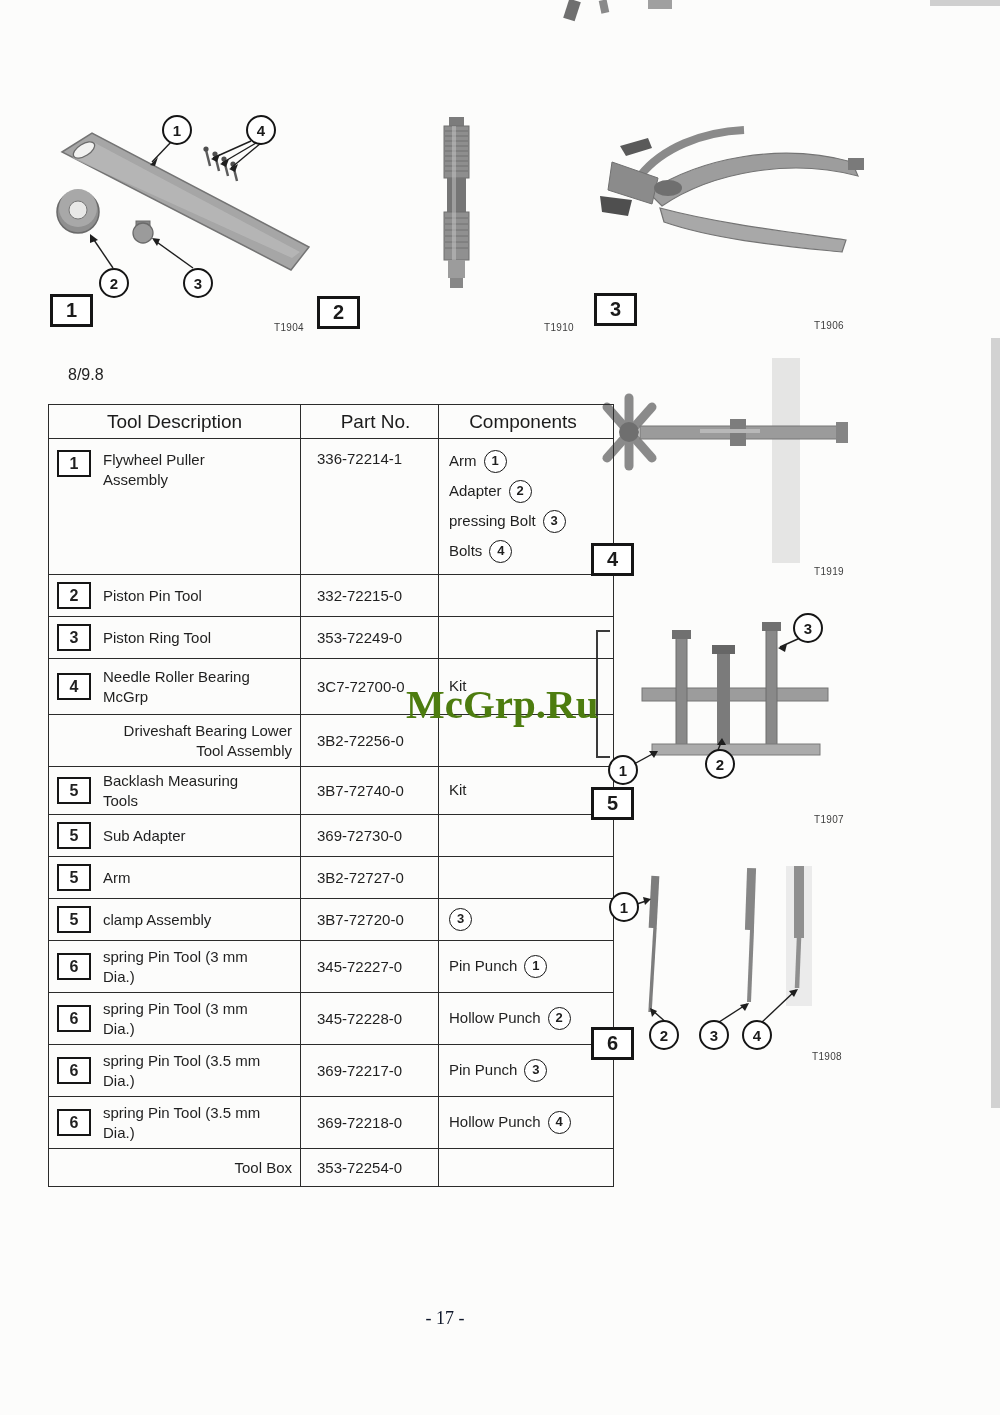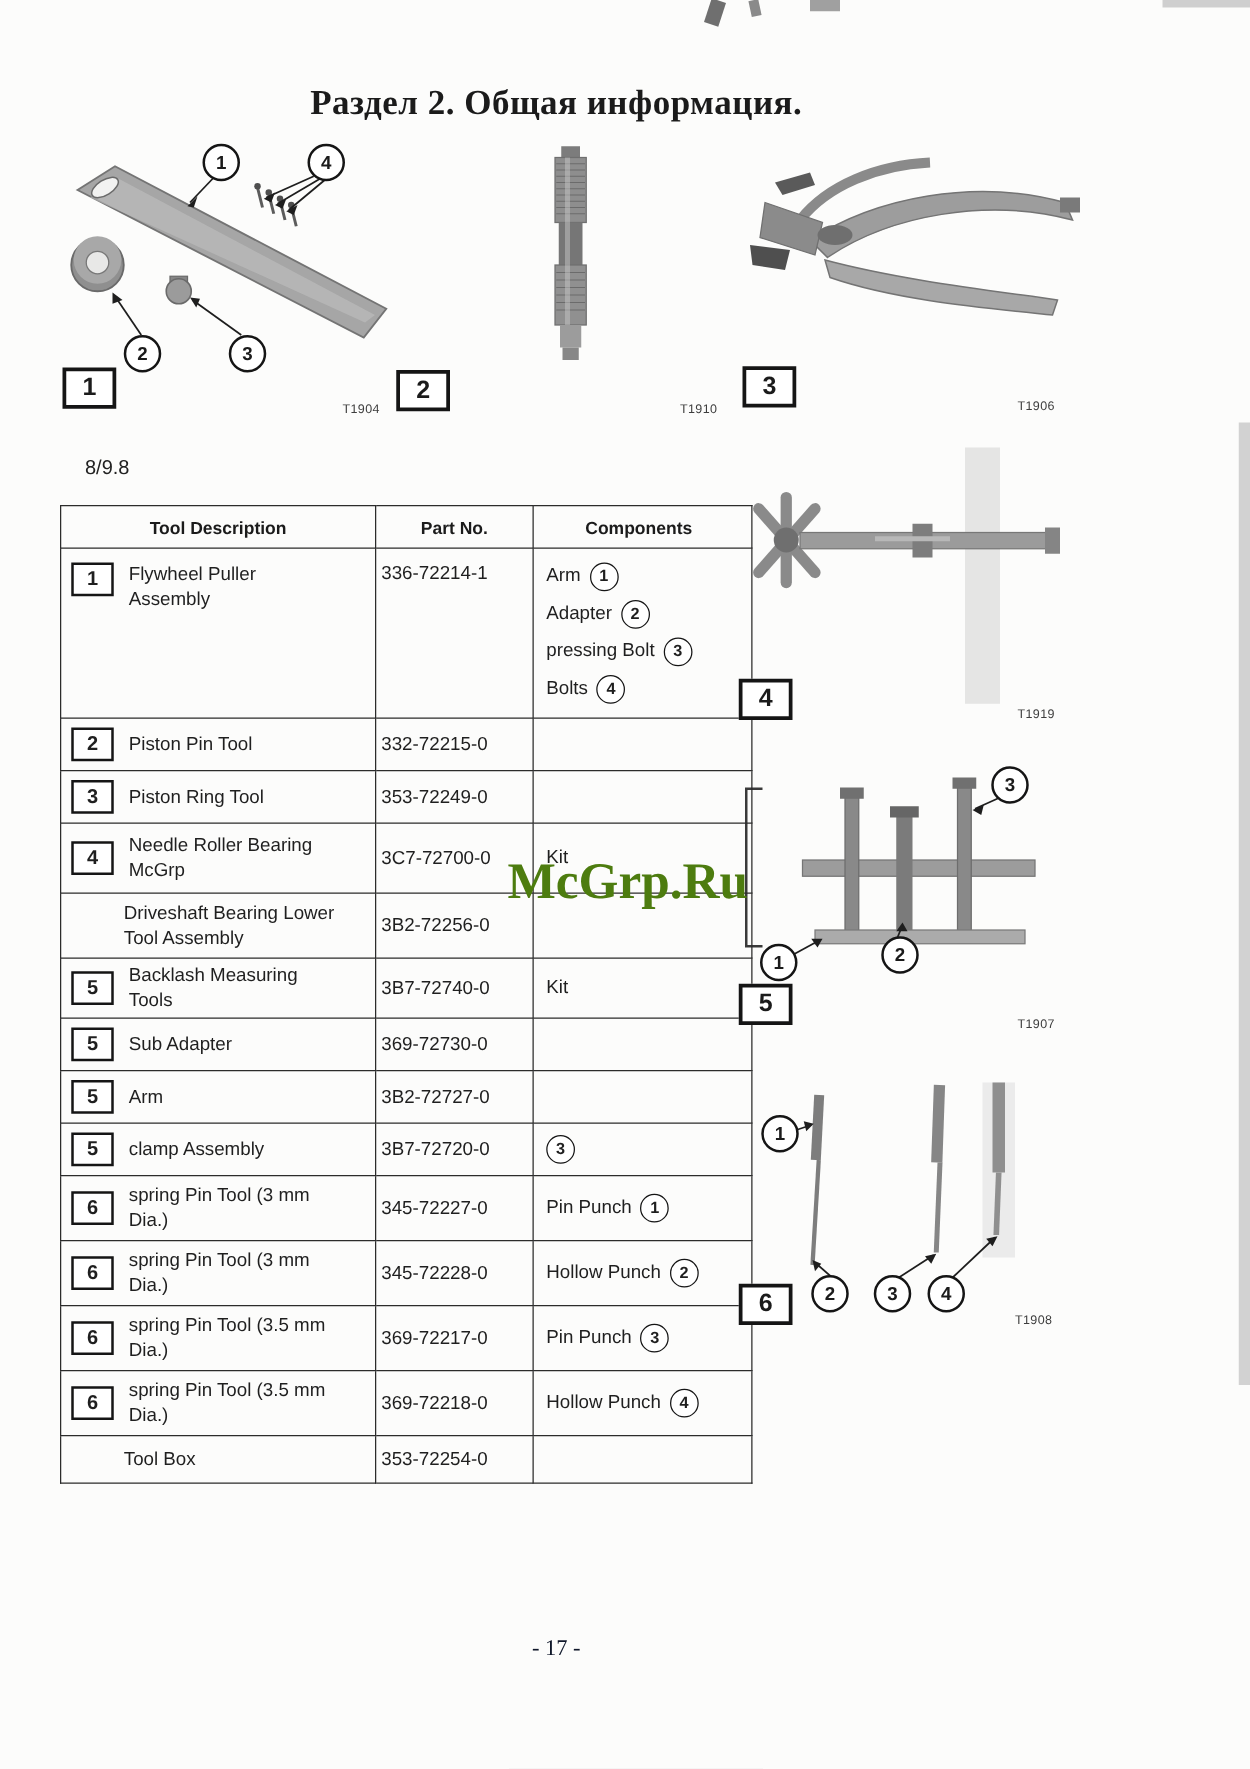--- a/index.html
+++ b/index.html
@@ -6,43 +6,42 @@
   body{background:#d9d9d9;font-family:"Liberation Sans",sans-serif;}
   .page{position:relative;width:1000px;height:1415px;margin:0 auto;background:#fcfcfb;overflow:hidden;color:#1b1b1b;}
   .title{position:absolute;left:0;top:48px;width:890px;text-align:center;font-family:"Liberation Serif",serif;font-size:28px;font-weight:700;letter-spacing:.4px;}
   .art{position:absolute;left:0;top:0;}
   .figbox{position:absolute;width:37px;height:27px;border:3px solid #151515;background:#fff;display:flex;align-items:center;justify-content:center;font-size:20px;font-weight:700;z-index:4;}
   .callout{position:absolute;width:26px;height:26px;border:2px solid #151515;border-radius:50%;background:#fff;display:flex;align-items:center;justify-content:center;font-size:15px;font-weight:700;z-index:4;}
   .figref{position:absolute;font-size:10px;color:#3d3d3d;letter-spacing:.3px;}
   .model-label{position:absolute;left:68px;top:366px;font-size:16px;color:#222;}
   .tooltable{position:absolute;left:48px;top:404px;border-collapse:collapse;table-layout:fixed;}
   .tooltable th,.tooltable td{border:1.6px solid #2b2b2b;}
-  .tooltable th{font-size:14px;font-weight:700;text-align:center;color:#1b1b1b;}
+  .tooltable th{font-size:19px;font-weight:400;text-align:center;color:#1b1b1b;}
   .tooltable td{font-size:15px;vertical-align:middle;color:#1f1f1f;}
   .c-desc{width:235px;padding:4px 8px;}
-  .c-part{width:117px;padding:4px 4px 4px 4px;}
+  .c-part{width:117px;padding:4px 4px 4px 16px;}
   .c-comp{width:148px;padding:4px 16px 4px 10px;}
   .desc-wrap{display:flex;align-items:center;gap:12px;}
   .desc-text{max-width:158px;line-height:1.3;}
   .tbox{flex:0 0 auto;width:30px;height:23px;border:2.4px solid #151515;display:flex;align-items:center;justify-content:center;font-size:16px;font-weight:700;background:#fff;}
-  .indent{padding-left:42px;display:block;line-height:1.3;max-width:200px;}
+  .indent{padding-left:42px;display:block;line-height:1.3;max-width:200px;text-align:right;}
   .comp-line{display:flex;align-items:center;gap:7px;line-height:1.25;}
   .ccirc{flex:0 0 auto;width:21px;height:21px;border:1.8px solid #151515;border-radius:50%;display:flex;align-items:center;justify-content:center;font-size:13px;font-weight:700;background:#fff;}
   tr.row-top td{vertical-align:top;padding-top:11px;}
   tr.row-top .comp-line{margin-bottom:7px;}
   .watermark{position:absolute;left:406px;top:680px;font-family:"Liberation Serif",serif;font-size:41px;font-weight:700;color:#4d7c0f;z-index:6;}
   .pagenum{position:absolute;left:0;top:1308px;width:890px;text-align:center;font-family:"Liberation Serif",serif;font-size:18px;color:#0f172a;}
   .artifact{position:absolute;z-index:1;}
 </style>
 </head>
 <body>
 
 <div class="page">
 
-  <h1 class="title">Раздел 2. Общая информация.</h1>
 
   <div class="artifact" style="left:566px;top:0;width:12px;height:20px;background:#6f6f6f;transform:rotate(18deg);"></div>
   <div class="artifact" style="left:600px;top:0;width:8px;height:13px;background:#8a8a8a;transform:rotate(-12deg);"></div>
   <div class="artifact" style="left:648px;top:0;width:24px;height:9px;background:#a0a0a0;"></div>
   <div class="artifact" style="left:930px;top:0;width:70px;height:6px;background:#cfcfcf;"></div>
   <div class="artifact" style="left:991px;top:338px;width:9px;height:770px;background:#d2d2d2;"></div>
 
   <svg class="art" width="1000" height="1415" viewBox="0 0 1000 1415">
 
     <g>

